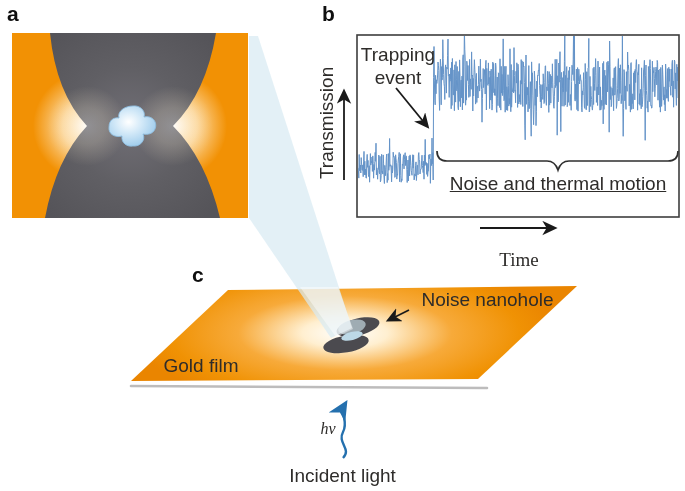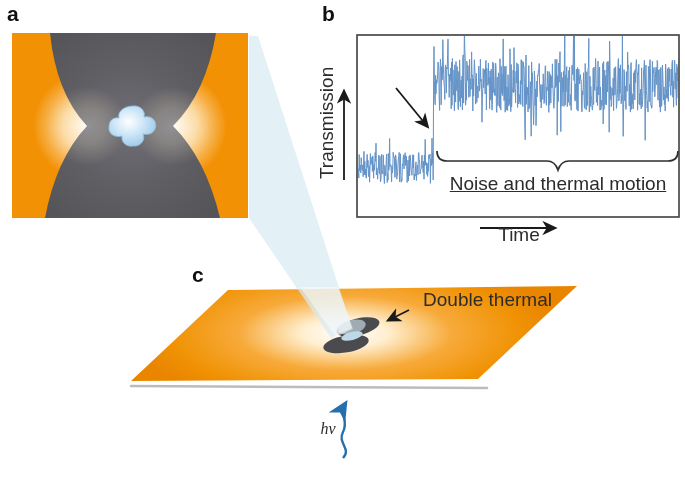--- a/index.html
+++ b/index.html
@@ -8,21 +8,21 @@
   #art{position:absolute;left:0;top:0;}
   .lbl{position:absolute;font:19px/1.15 "Liberation Sans",sans-serif;color:var(--ink,#2e2c2a);
        text-align:center;white-space:normal;}
   .panel-letter{font-weight:700;font-size:21px;color:#0f0f0f;text-align:left;width:30px;}
   #lbl-a{left:7px;top:2px;}
   #lbl-b{left:322px;top:2px;}
   #lbl-c{left:192px;top:263px;}
   #lbl-trans{left:247px;top:112px;width:160px;transform:rotate(-90deg);}
   #lbl-trap{left:355px;top:43px;width:86px;line-height:1.22;}
   #lbl-noise{left:436px;top:173px;width:244px;text-decoration:underline;}
-  #lbl-time{left:479px;top:224px;width:80px;}
+  #lbl-time{left:479px;top:249px;width:80px;font-family:Liberation Serif, serif;}
   #lbl-gold{left:150px;top:355px;width:102px;}
   #lbl-dnh{left:405px;top:289px;width:165px;}
   #lbl-hv{left:306px;top:420px;width:44px;font-family:"Liberation Serif",serif;
           font-style:italic;font-size:16px;}
   #lbl-inc{left:272px;top:465px;width:141px;}
 </style>
 </head>
 <body>
 
 <div id="fig">
@@ -103,18 +103,21 @@
 
     <path d="M409,310 L389,320" stroke="#1a1a1a" stroke-width="1.8" marker-end="url(#mBlack)"></path>
     <path d="M343,458 C352,449 337,443 343,432 C349,421 339,414 345,404" fill="none" stroke="#2470ae" stroke-width="2.4" marker-end="url(#mBlue)"></path>
   </svg>
 
   <div class="lbl panel-letter" id="lbl-a">a</div>
   <div class="lbl panel-letter" id="lbl-b">b</div>
   <div class="lbl panel-letter" id="lbl-c">c</div>
 
   <div class="lbl" id="lbl-trans">Transmission</div>
+  <div class="lbl" id="lbl-trap">Trapping event</div>
   <div class="lbl" id="lbl-noise">Noise and thermal motion</div>
   <div class="lbl" id="lbl-time">Time</div>
 
-  <div class="lbl" id="lbl-dnh">Double thermal</div>
+  <div class="lbl" id="lbl-gold">Gold film</div>
+  <div class="lbl" id="lbl-dnh">Noise nanohole</div>
   <div class="lbl" id="lbl-hv">hν</div>
+  <div class="lbl" id="lbl-inc">Incident light</div>
 </div>
 
 </body></html>

